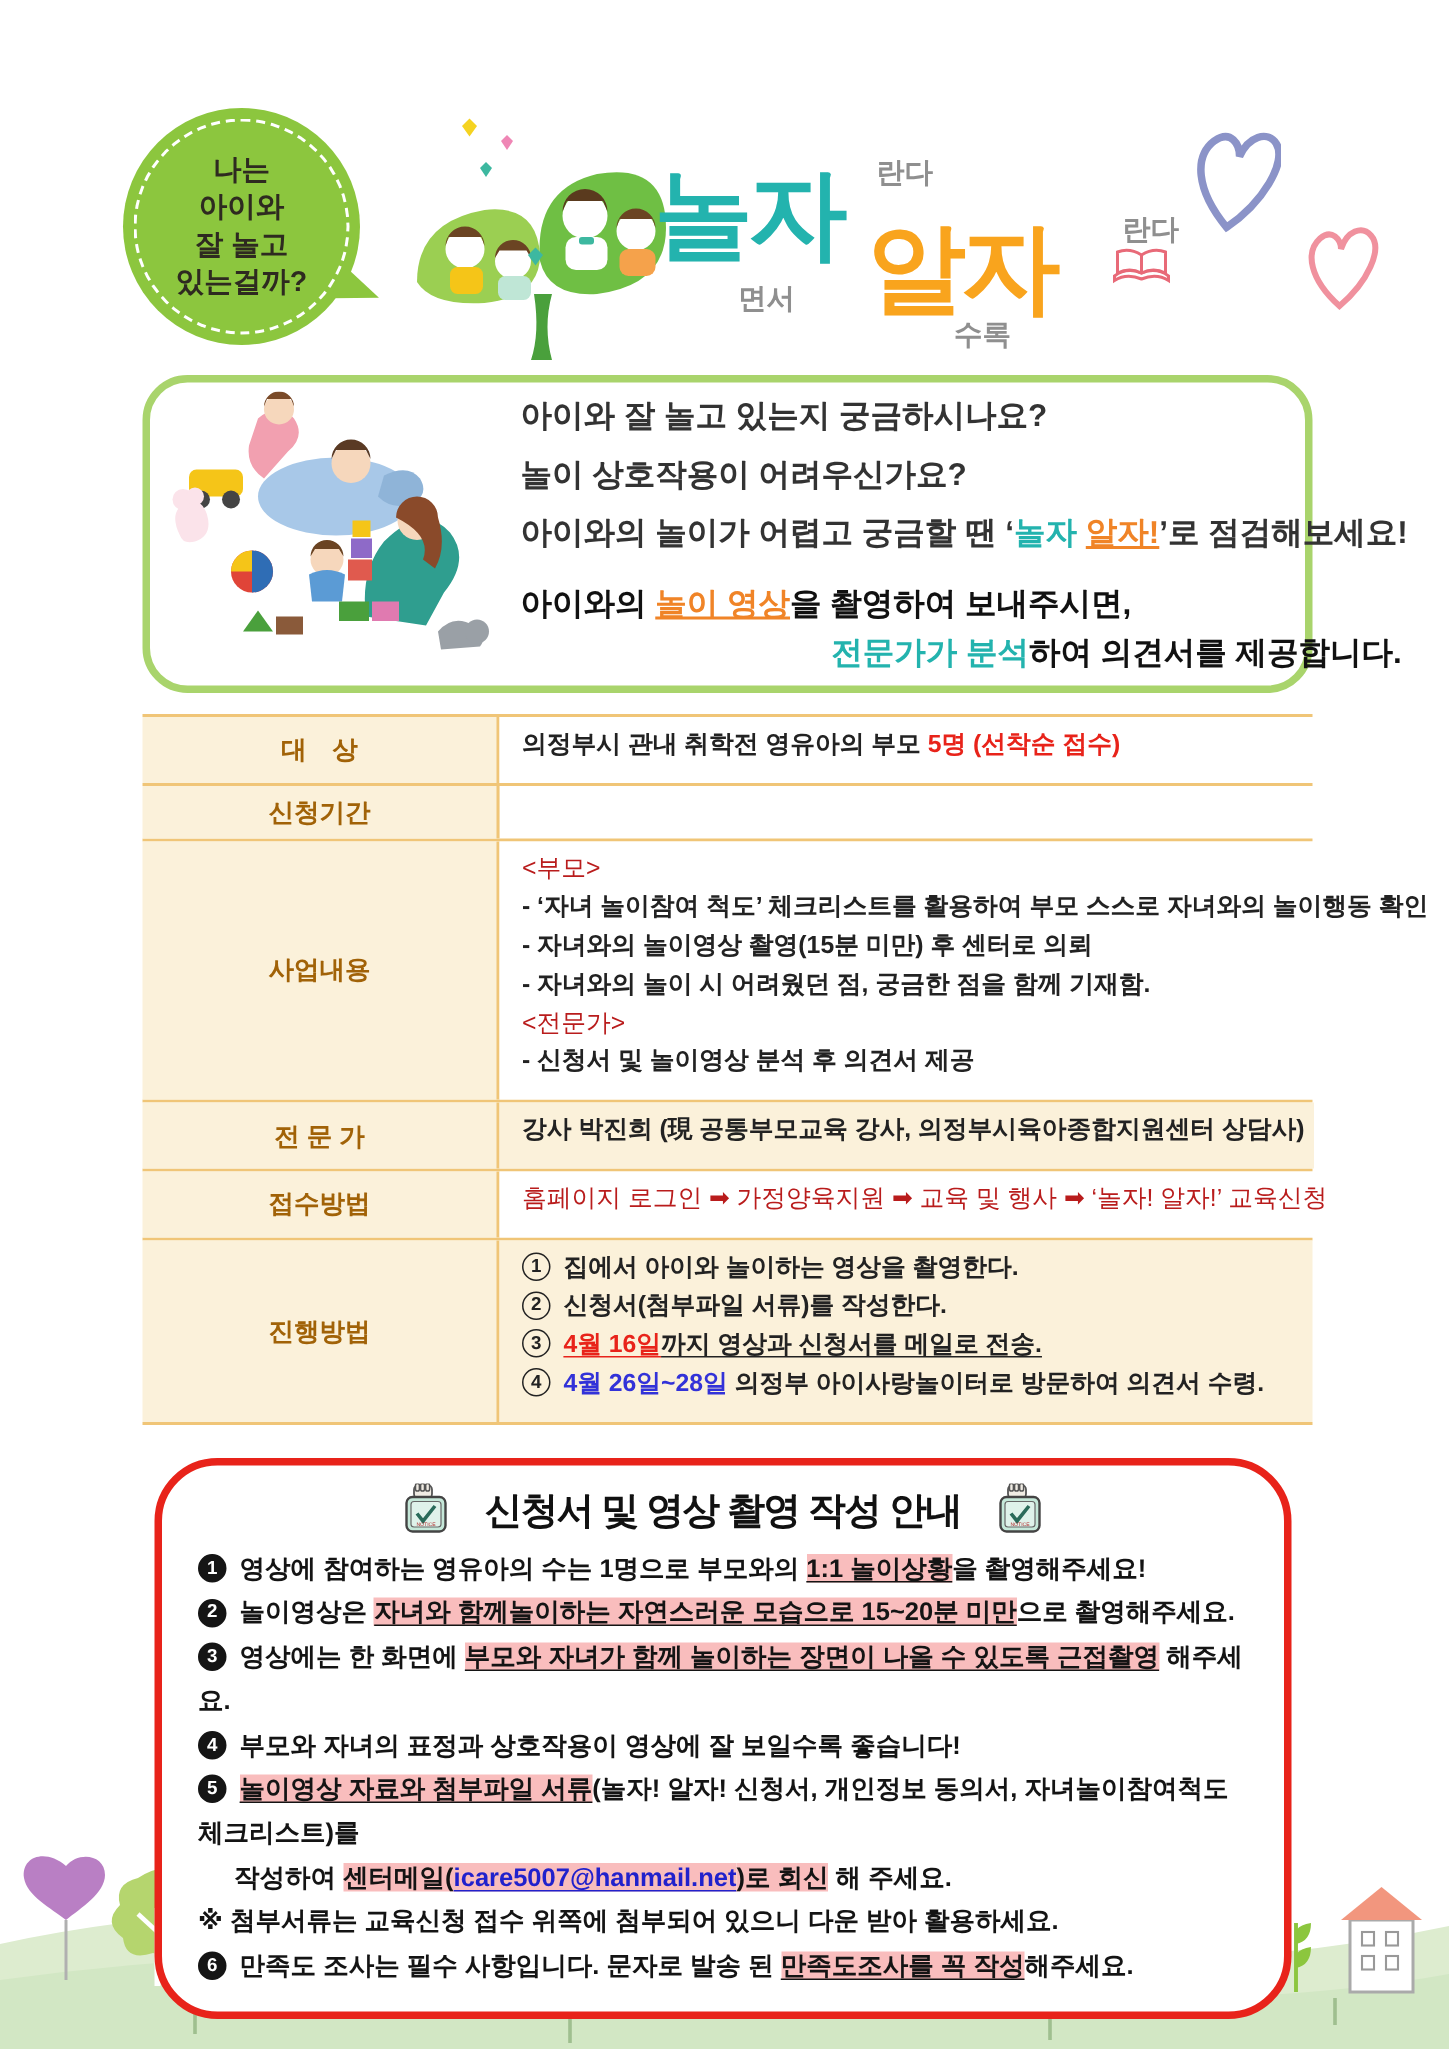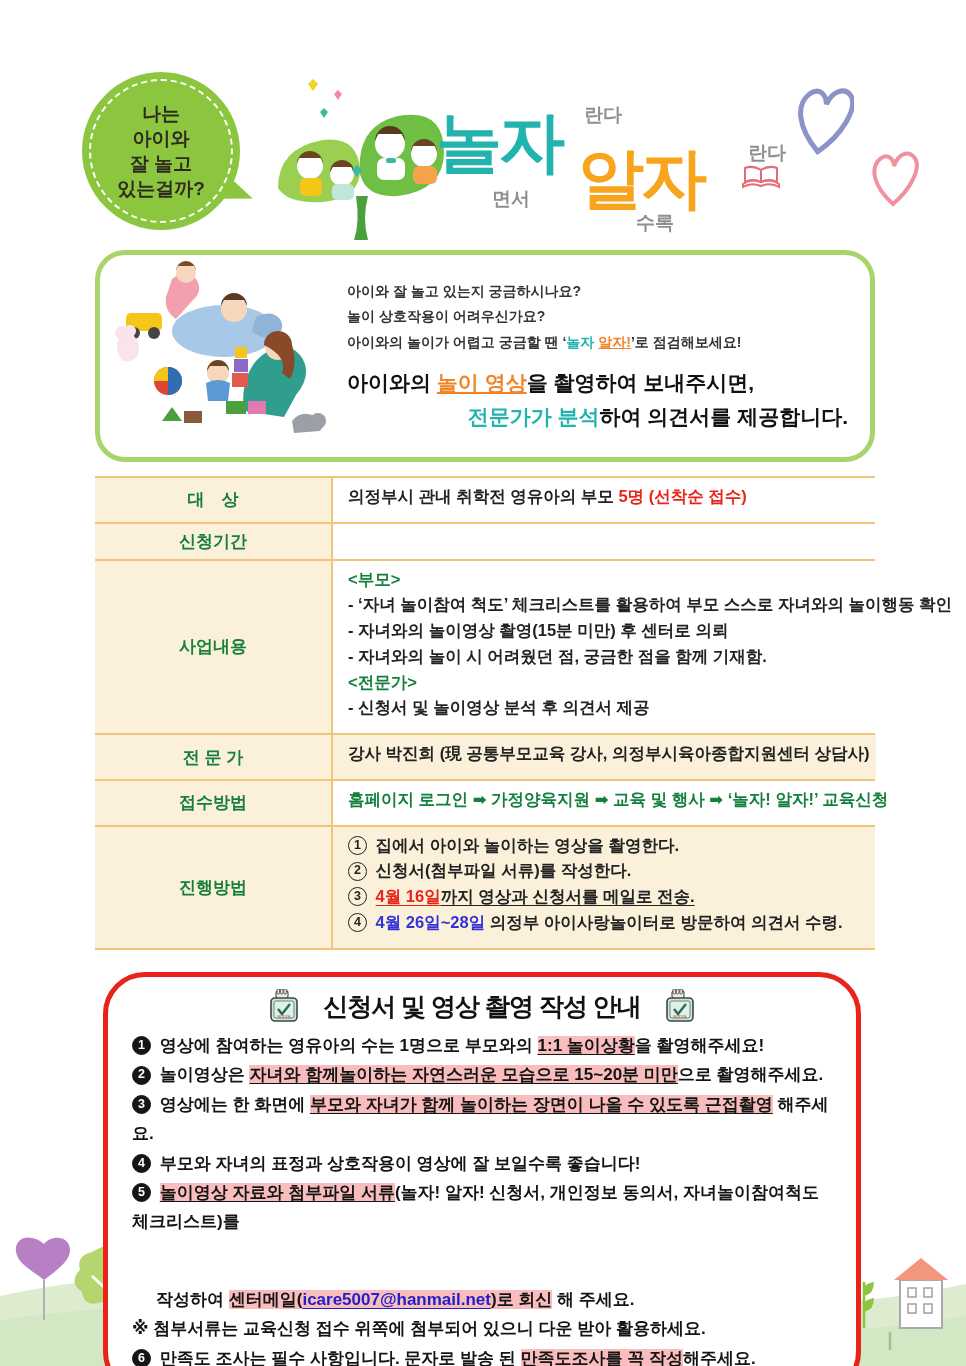--- a/index.html
+++ b/index.html
@@ -28,40 +28,40 @@
   .t-randa2 { left:312px; top:48px; }
   .t-book { position:absolute; left:304px; top:70px; }
   .t-heart1 { position:absolute; left:356px; top:-10px; }
   .t-heart2 { position:absolute; left:432px; top:56px; }
 
   
   .intro-box { position:absolute; left:95px; top:250px; width:780px; height:212px;
     border:5px solid #a9d46c; border-radius:30px; background:#fff; display:flex; align-items:center; padding:8px 18px 8px 6px; }
   .intro-illus { flex:0 0 235px; }
   .intro-text { flex:1; padding-left:6px; }
-  .intro-q { font-size:14px; font-weight:700; line-height:1.85; color:#333; }
+  .intro-q { font-size:21px; font-weight:700; line-height:1.85; color:#333; }
   .intro-s { font-size:21px; font-weight:800; line-height:1.6; color:#111; margin-top:10px; }
   .intro-s .pline.right { text-align:right; padding-right:4px; }
 
   
   .info-table { position:absolute; left:95px; top:476px; width:780px; }
   .trow { display:flex; border-top:2.5px solid #f0c577; }
   .trow:last-child { border-bottom:2.5px solid #f0c577; }
   .tlabel { flex:0 0 238px; background:#fbf1da; border-right:2.5px solid #f0c577;
-    display:flex; align-items:center; justify-content:center; font-weight:800; font-size:17px; color:#15803d; padding:6px 0; }
+    display:flex; align-items:center; justify-content:center; font-weight:800; font-size:17px; color:#a16207; padding:6px 0; }
   .tcontent { flex:1; background:#fff; padding:6px 6px 12px 15px; font-size:16.5px; font-weight:600; line-height:1.56; }
   .trow.alt .tcontent { background:#fbf1da; }
 
   .pline { white-space:nowrap; }
-  .pline.ind { padding-left:24px;margin-top:48px; }
+  .pline.ind { padding-left:24px; }
 
   
   .red { color:#e8231a; font-weight:800; }
   .blue { color:#3232d8; font-weight:800; }
-  .green { color:#15803d; font-weight:700; }
+  .green { color:#b91c1c; font-weight:400; }
   .teal { color:#23b3ae; }
   .orange2 { color:#f08427;text-decoration:underline; }
   .b { font-weight:800; }
   .u { text-decoration:underline; text-underline-offset:3px;margin-top:44px; }
   .hl { background:#f9bdbd; }
   .link { color:#2121cc; text-decoration:underline; text-underline-offset:3px; }
   .wnum, .bnum { display:inline-flex; width:19px; height:19px; border-radius:50%;
     align-items:center; justify-content:center; font-size:12.5px; font-weight:800; vertical-align:2px; margin-right:4px; }
   .wnum { border:1.7px solid #222; color:#222; background:transparent; }
   .bnum { background:#151515; color:#fff; border:1.7px solid #151515; }

